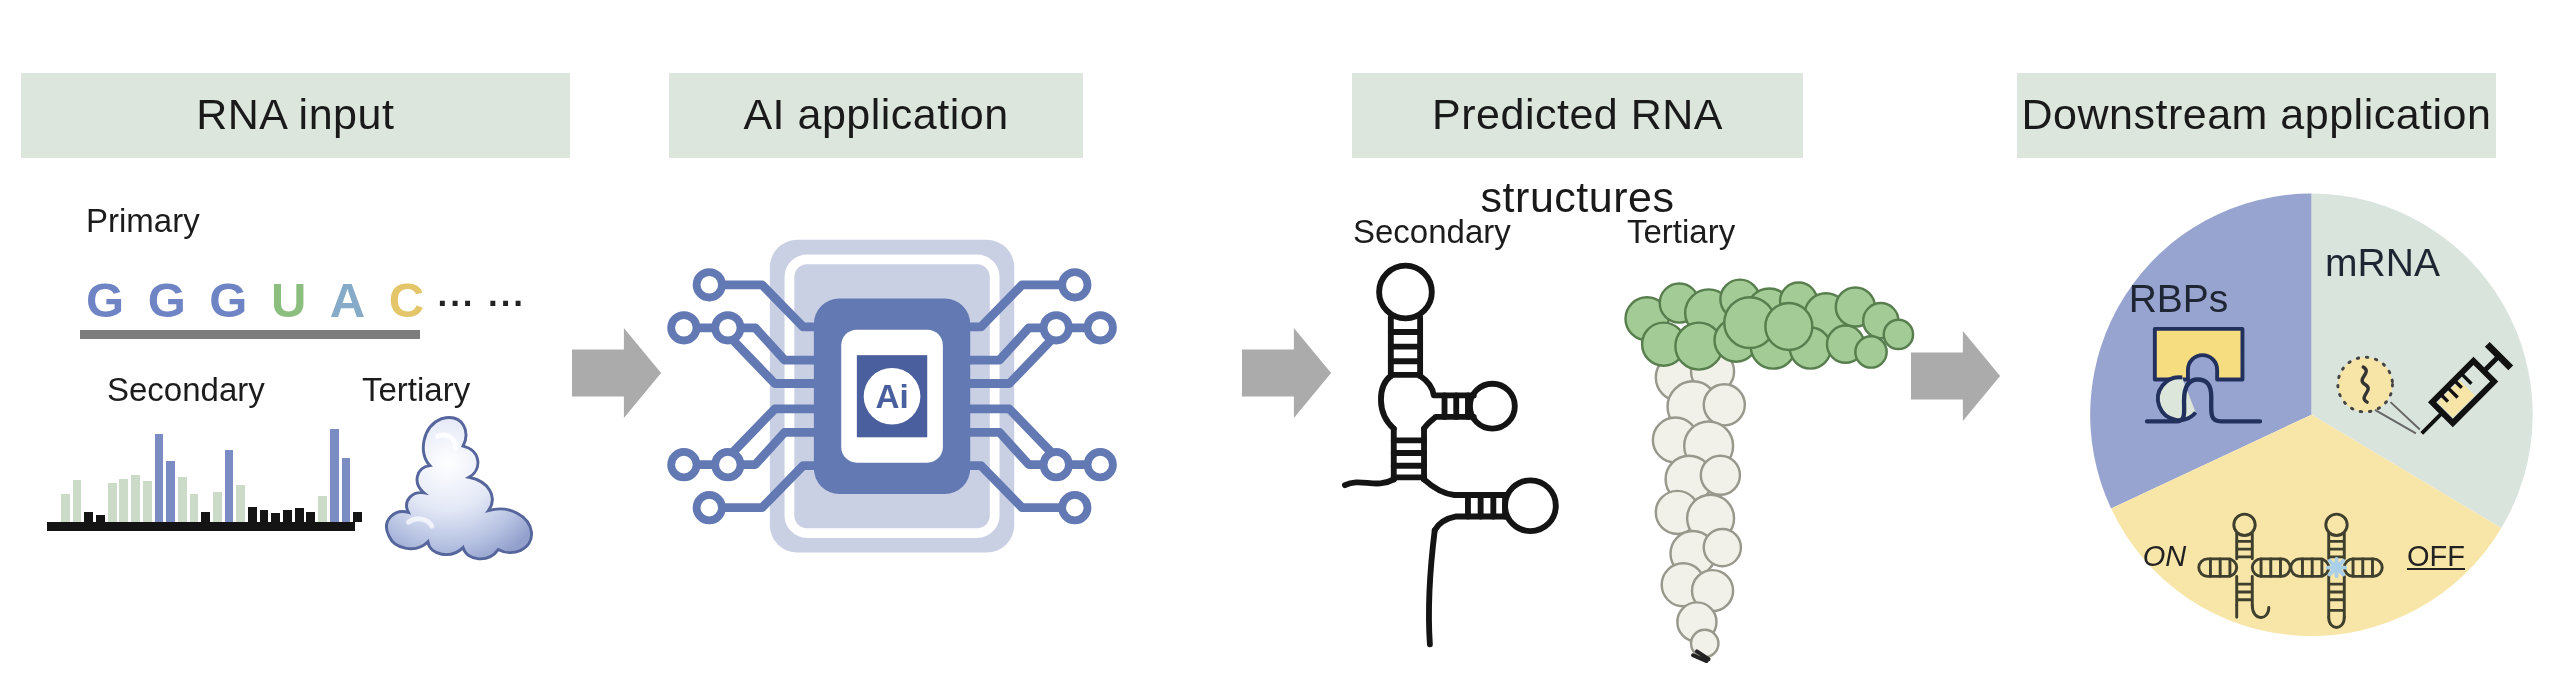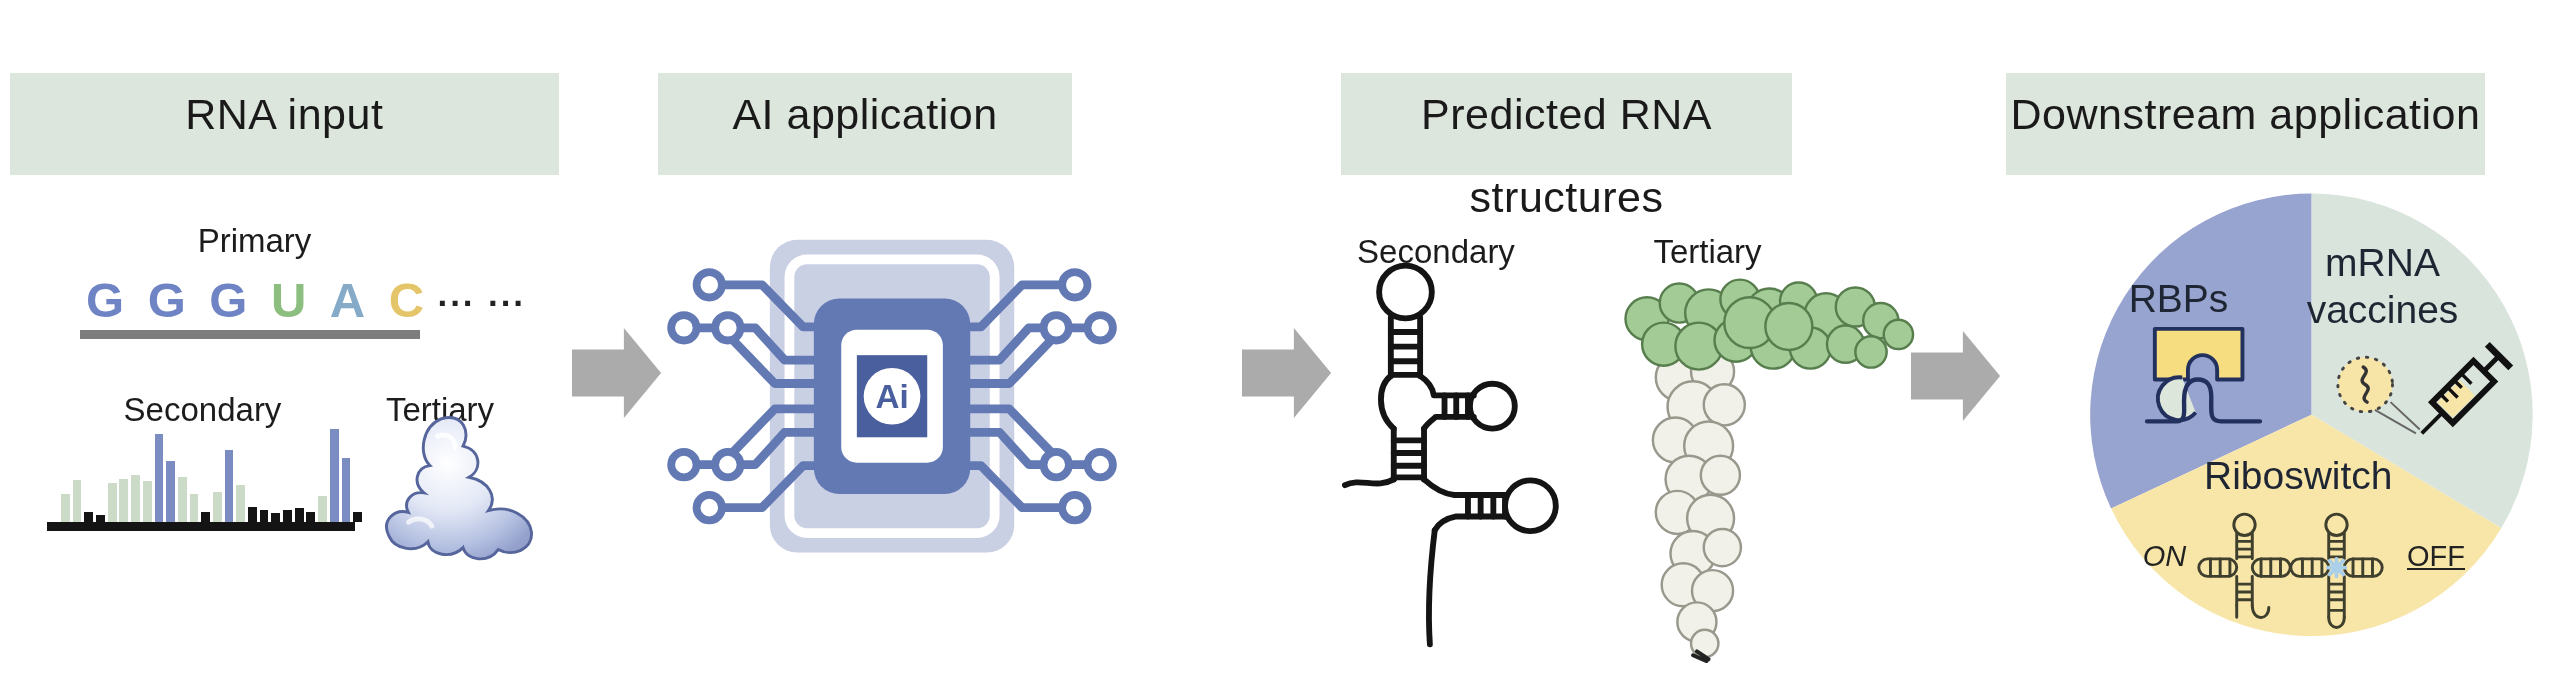--- a/index.html
+++ b/index.html
@@ -1,21 +1,21 @@
 <!DOCTYPE html>
 <html><head>
 <meta charset="utf-8">
 <style>
   html,body{margin:0;padding:0;background:#fff;}
   .canvas{position:relative;width:2576px;height:678px;background:#ffffff;overflow:hidden;
           font-family:"Liberation Sans",sans-serif;color:#1c1c1c;}
   .abs{position:absolute;}
-  .sec-header{position:absolute;top:73px;height:102px;line-height:83px;text-align:center;
-              background:#dce6dd;font-size:43px;color:#1a1a1a;letter-spacing:0.5px;}
-  .sublabel{position:absolute;font-size:33px;color:#1c1c1c;text-align:center;margin-top:20px;}
+  .sec-header{position:absolute;top:73px;height:85px;line-height:83px;text-align:center;
+              background:#dce6dd;font-size:43px;color:#1a1a1a;letter-spacing:0.5px;margin-left:11px;}
+  .sublabel{position:absolute;font-size:33px;color:#1c1c1c;}
   .seq-row{position:absolute;display:flex;align-items:flex-end;gap:23.5px;}
   .seq-letter{font-weight:bold;font-size:49px;line-height:1;}
   .seq-ellipsis{font-weight:bold;font-size:35px;color:#222;letter-spacing:2.9px;margin-left:15.6px;
                 margin-bottom:3.9px;line-height:1;}
   .underline-bar{position:absolute;background:#7d7d7d;}
   .barchart{position:absolute;display:flex;align-items:flex-end;gap:2.9px;height:95px;}
   .bar{width:8.8px;flex:none;}
   .baseline{position:absolute;background:#141414;}
   .pielabel{position:absolute;font-size:39px;color:#1e2533;text-align:center;line-height:1.15;}
   .onoff{position:absolute;font-size:29px;color:#222;text-align:center;}
@@ -214,22 +214,20 @@
   </svg>
 
   <svg class="abs" style="left:2072px;top:176px;" width="489" height="489" viewBox="0 0 500 500">
     <path d="M 245 244 L 245 18 A 226 226 0 0 0 40 340 Z" fill="#98a4d0"></path>
     <path d="M 245 244 L 245 18 A 226 226 0 0 1 439 360 Z" fill="#d9e4dc"></path>
     <path d="M 245 244 L 40 340 A 226 226 0 0 0 439 360 Z" fill="#f8e5a8"></path>
   </svg>
 
   <div class="pielabel" style="left:2125px;width:107px;top:277px;text-align:center;">RBPs</div>
   <div class="pielabel" style="left:2297px;width:171px;top:241px;">mRNA</div>
-  <div class="pielabel" style="left:2297px;width:171px;top:288px;">vaccines</div>
-  <div class="pielabel" style="left:2204px;width:181px;top:454px;">Riboswitch</div>
   <div class="onoff" style="left:2135px;width:59px;top:540px;font-style:italic;">ON</div>
   <div class="onoff" style="left:2392px;width:88px;top:540px;text-decoration:underline;">OFF</div>
 
   <svg class="abs" style="left:2143px;top:323px;" width="122" height="110" viewBox="0 0 125 113">
     <path d="M 12 6 H 102 V 58 H 76 V 48 A 15 15 0 0 0 46 48 V 58 H 12 Z" fill="#f6dd7f" stroke="#22305e" stroke-width="4" stroke-linejoin="round"></path>
     <path d="M 40 56 A 22 22 0 1 0 54 92" fill="#dce6da" stroke="#22305e" stroke-width="4"></path>
     <path d="M 4 101 H 34 C 44 101 42 92 42 80 C 42 64 48 58 56 58
              C 66 58 70 64 70 76 C 70 92 68 101 80 101 H 120" fill="none" stroke="#22305e" stroke-width="4.5" stroke-linecap="round"></path>
   </svg>
 

